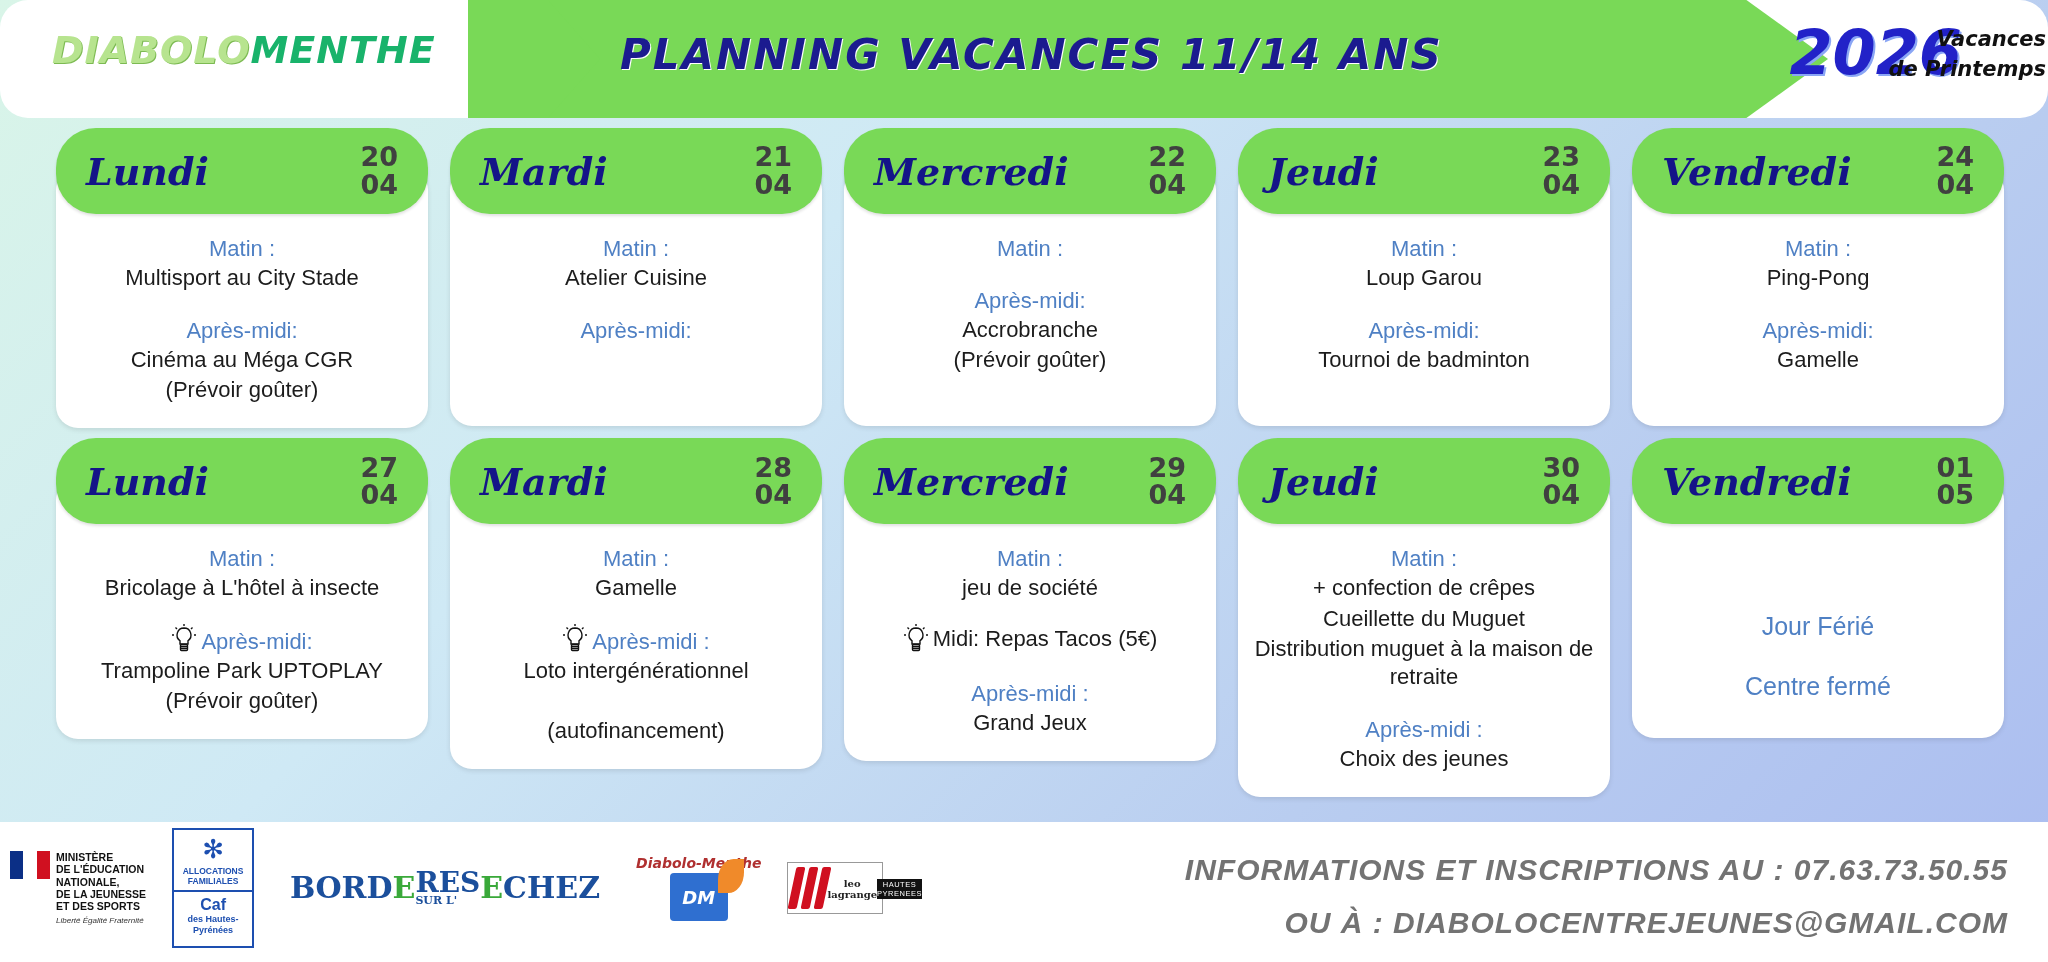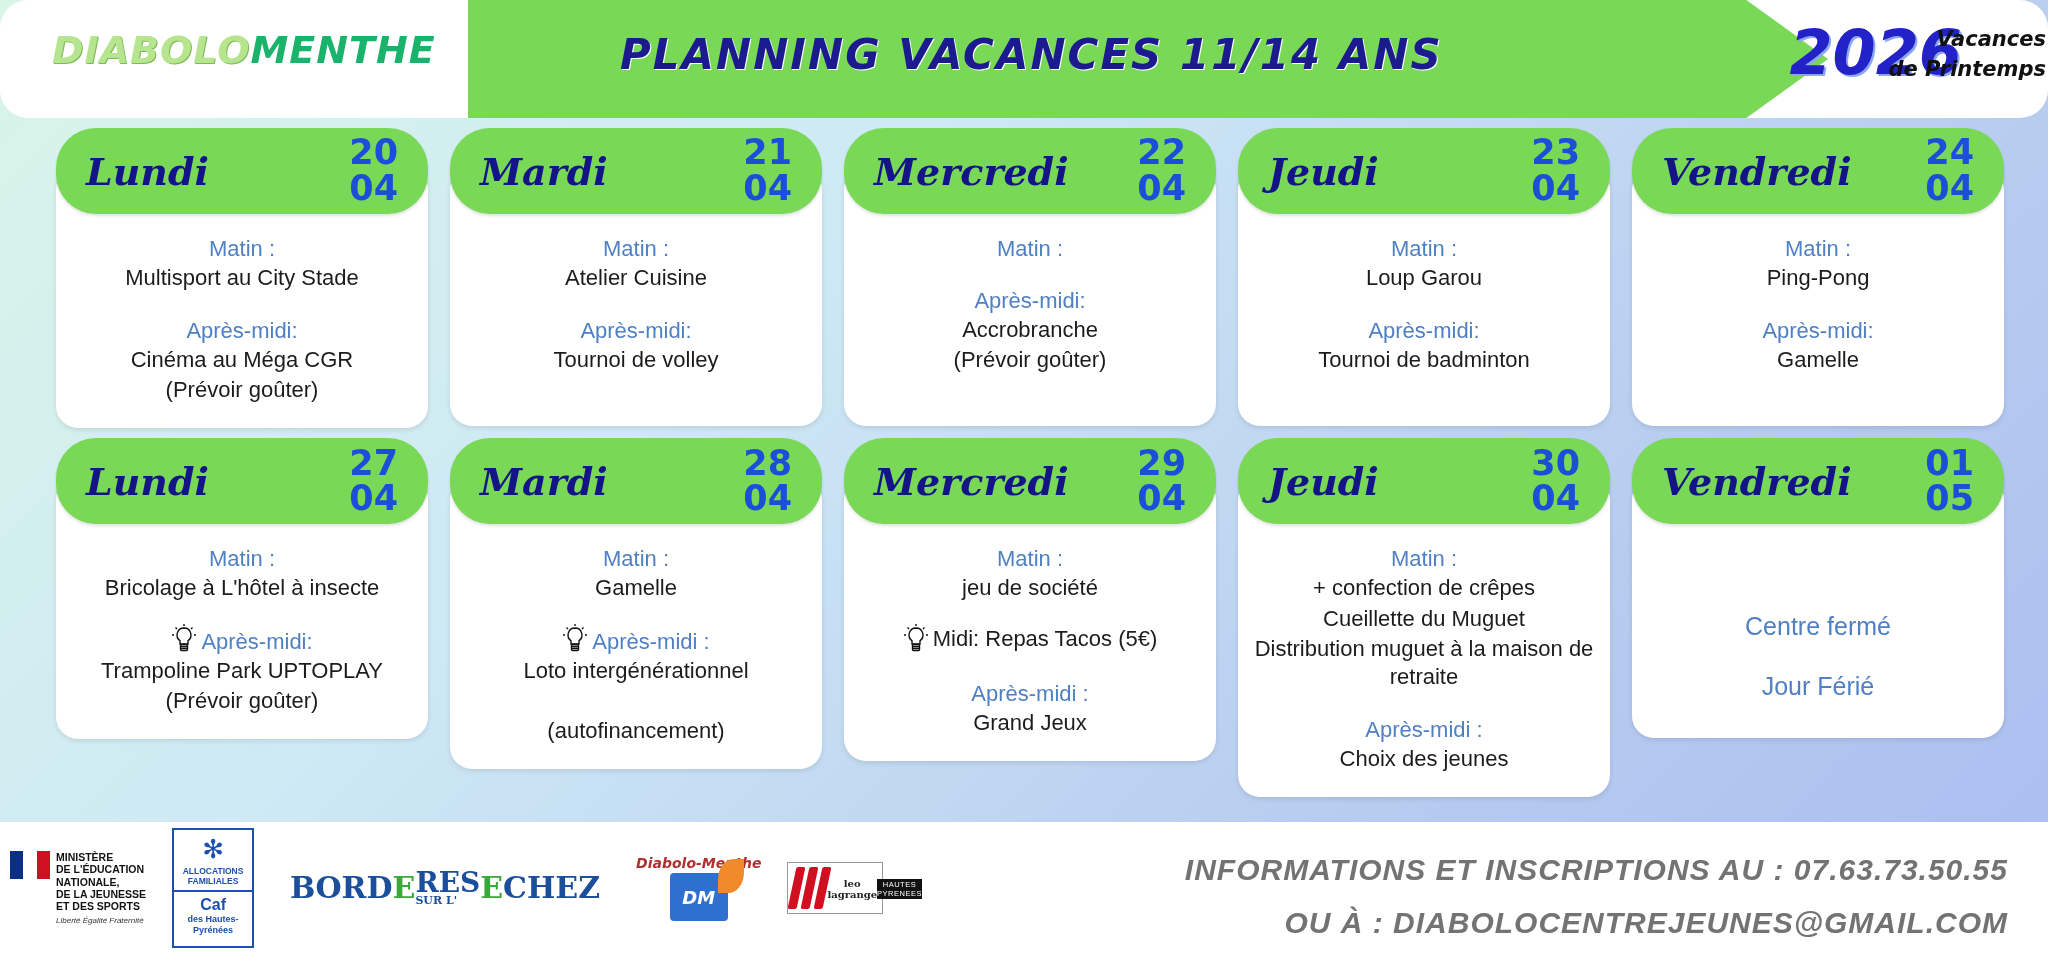--- a/index.html
+++ b/index.html
@@ -123,23 +123,23 @@
   .day-name {
     font-family: "DejaVu Serif", serif;
     font-weight: bold;
     font-style: italic;
     font-size: 38px;
     color: #141488;
   }
   .day-date {
     font-family: "DejaVu Sans", sans-serif;
     font-weight: bold;
-    font-size: 35px;
+    font-size: 27px;
     line-height: 1.02;
-    color: #1d4ed8;
+    color: #404040;
   }
   .card {
     background: #ffffff;
     border-radius: 22px;
     padding: 62px 14px 22px 14px;
     min-height: 258px;
     text-align: center;
     box-shadow: 0 2px 5px rgba(0,0,0,.10);
   }
   .slot-label {
@@ -292,21 +292,20 @@
         <div class="day-date">
           <div>21</div>
           <div>04</div>
         </div>
       </div>
       <div class="card">
         <div class="slot-label">Matin :</div>
         <div class="slot-text">Atelier Cuisine</div>
         <div class="gap"></div>
         <div class="slot-label">Après-midi:</div>
-        <div class="slot-text">Tournoi de volley</div>
       </div>
     </div>
     <div class="day">
       <div class="day-head">
         <div class="day-name">Mercredi</div>
         <div class="day-date">
           <div>22</div>
           <div>04</div>
         </div>
       </div>
@@ -454,22 +453,22 @@
     <div class="day">
       <div class="day-head">
         <div class="day-name">Vendredi</div>
         <div class="day-date">
           <div>01</div>
           <div>05</div>
         </div>
       </div>
       <div class="card">
         <div class="closed">
+          <div>Jour Férié</div>
           <div>Centre fermé</div>
-          <div>Jour Férié</div>
         </div>
       </div>
     </div>
   </div>
 
 <div class="footer">
   <div class="logos">
 
     <div class="logo-box">
       <div class="mn-logo">

